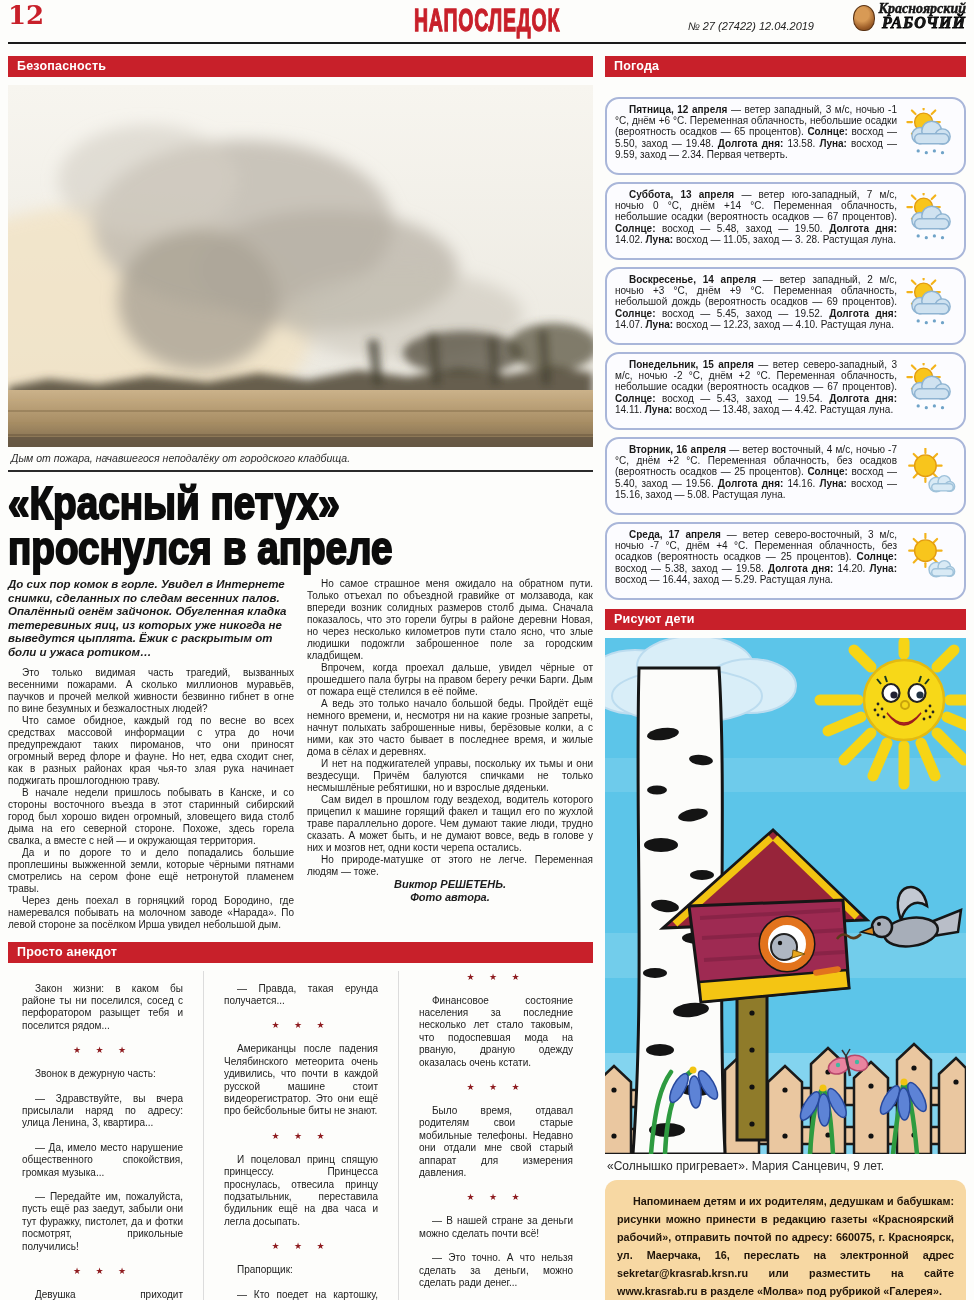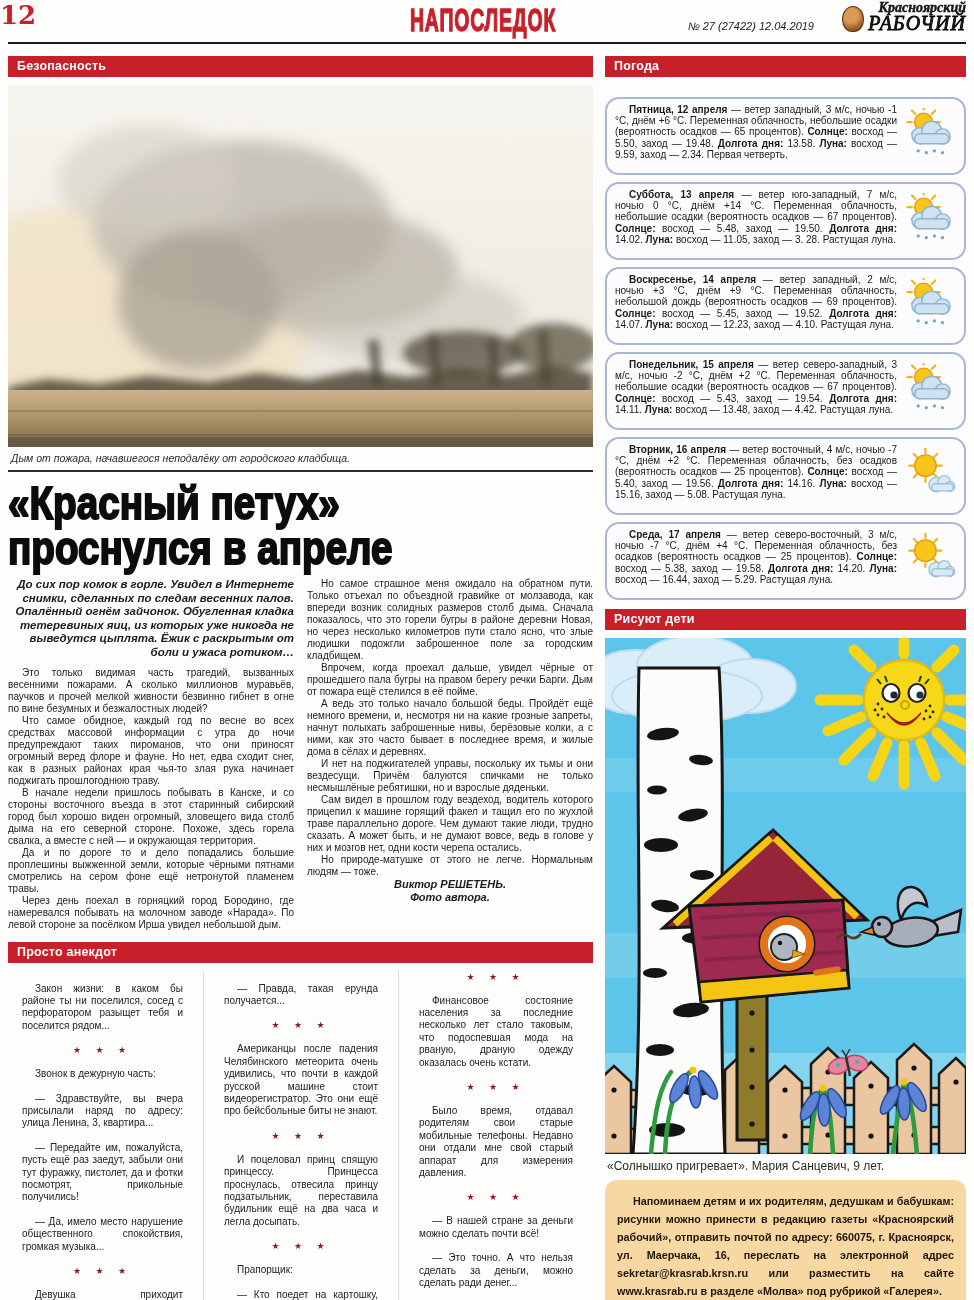--- a/index.html
+++ b/index.html
@@ -4,55 +4,55 @@
 <style>
   :root{
     --accent:#c8202a; --card-border:#a9b6d9; --card-bg:#fcfcff;
     --notice-bg:#f7d8a3; --stars:#8e1b1f;
   }
   *{box-sizing:border-box;margin:0;padding:0}
   html,body{background:#ffffff}
   .page{position:relative;width:974px;height:1300px;background:#fdfdfb;
         font-family:"Liberation Sans",sans-serif;color:#1b1b1b;overflow:hidden;margin:0 auto}
   
-  .hdr{position:absolute;left:0;right:8px;top:0;height:48px}
+  .hdr{position:absolute;left:8px;right:8px;top:0;height:48px}
   .page-num{position:absolute;left:0;top:0;font-family:"DejaVu Serif",serif;
             font-weight:bold;font-size:26px;color:var(--accent)}
   .napos{position:absolute;left:50%;top:6px;transform:translateX(-50%)}
   .napos span{display:inline-block;transform:scale(.78,1.28);transform-origin:center;
               font-weight:bold;font-size:25px;color:var(--accent);letter-spacing:1px;
               -webkit-text-stroke:1px var(--accent)}
   .issue{position:absolute;right:152px;top:20px;font-style:italic;font-size:11px;color:#222}
   .masthead{position:absolute;right:0;top:1px;display:flex;align-items:center;gap:4px}
   .emblem{width:22px;height:26px;border-radius:50% 50% 46% 46%;
           background:radial-gradient(circle at 40% 35%,#d89a55 0 35%,#9c5d28 70%,#6d3c16);
           border:1px solid #5a3212;margin-top:4px}
   .mast-text{text-align:right;font-family:"Liberation Serif",serif;font-style:italic;line-height:.95}
   .mast-l1{font-size:14px;font-weight:bold;-webkit-text-stroke:.4px #000}
-  .mast-l2{font-size:20px;font-weight:normal;letter-spacing:1px;-webkit-text-stroke:.8px #000}
+  .mast-l2{font-size:16px;font-weight:bold;letter-spacing:1px;-webkit-text-stroke:.8px #000}
   .hrule{position:absolute;left:8px;right:8px;top:42px;border-top:2px solid #1a1a1a}
   
   .col-left{position:absolute;left:8px;top:56px;width:585px}
   .col-right{position:absolute;left:605px;top:56px;width:361px}
   .bar{background:var(--accent);color:#fff;font-weight:bold;font-size:12.5px;
        padding:3px 9px 4px;letter-spacing:.2px}
   
   .photo{margin-top:8px;width:585px;height:362px;display:block}
   .caption{font-style:italic;font-size:10.5px;color:#2b2b2b;padding:5px 3px 6px;
            border-bottom:2px solid #2b2b2b}
   
   .headline{margin:9px 0 7px;color:#0c0c0c}
   .headline div{display:inline-block;transform:scaleX(.84);transform-origin:0 50%;
                 font-weight:bold;font-size:46px;line-height:45px;letter-spacing:0;
                 -webkit-text-stroke:2px #0c0c0c;white-space:nowrap}
   .article{display:flex;gap:13px}
   .acol{width:286px;font-size:10px;line-height:12px;text-align:justify;color:#1c1c1c}
   .acol p{text-indent:14px;margin:0}
   .lead{font-weight:bold;font-style:italic;font-size:11.5px;line-height:13.6px;
-        text-align:right;margin-bottom:7px !important;text-indent:0 !important}
+        text-align:left;margin-bottom:7px !important;text-indent:0 !important}
   .byline{text-align:center;font-weight:bold;font-style:italic;font-size:11px;
           line-height:13px;margin-top:7px;text-indent:0 !important}
   
   .jokes-bar{margin-top:11px}
   .jokes-cols{display:flex;margin-top:8px}
   .jcol{width:195px;padding:0 8px;font-size:10px;line-height:12.4px;text-align:justify;color:#222}
   .jcol:first-child{padding-left:2px}
   .jcol + .jcol{border-left:1px solid #dcdcdc}
   .jcol p{text-indent:13px;margin:12px}
   .stars{text-align:center;color:var(--stars);font-size:9px;letter-spacing:6px;
@@ -158,36 +158,36 @@
             <p>Через день поехал в горняцкий город Бородино, где намеревался побывать на молочном заводе «Нарада». По левой стороне за посёлком Ирша увидел небольшой дым.</p>
           </div>
       </div>
       <div class="acol">
         <div>
             <p>Но самое страшное меня ожидало на обратном пути. Только отъехал по объездной гравийке от молзавода, как впереди возник солидных размеров столб дыма. Сначала показалось, что это горели бугры в районе деревни Новая, но через несколько километров пути стало ясно, что злые людишки подожгли заброшенное поле за городским кладбищем.</p>
             <p>Впрочем, когда проехал дальше, увидел чёрные от прошедшего пала бугры на правом берегу речки Барги. Дым от пожара ещё стелился в её пойме.</p>
             <p>А ведь это только начало большой беды. Пройдёт ещё немного времени, и, несмотря ни на какие грозные запреты, начнут полыхать заброшенные нивы, берёзовые колки, а с ними, как это часто бывает в последнее время, и жилые дома в сёлах и деревнях.</p>
             <p>И нет на поджигателей управы, поскольку их тьмы и они вездесущи. Причём балуются спичками не только несмышлёные ребятишки, но и взрослые дяденьки.</p>
             <p>Сам видел в прошлом году вездеход, водитель которого прицепил к машине горящий факел и тащил его по жухлой траве параллельно дороге. Чем думают такие люди, трудно сказать. А может быть, и не думают вовсе, ведь в голове у них и мозгов нет, одни кости черепа остались.</p>
-            <p>Но природе-матушке от этого не легче. Нормальным людям — тоже.</p>
+            <p>Но природе-матушке от этого не легче. Переменная людям — тоже.</p>
           </div>
         <p class="byline">Виктор РЕШЕТЕНЬ.</p>
         <p class="byline" style="margin-top:0">Фото автора.</p>
       </div>
     </div>
 
     <div class="bar jokes-bar">Просто анекдот</div>
     <div class="jokes-cols">
       <div class="jcol">
           <p>Закон жизни: в каком бы районе ты ни поселился, сосед с перфоратором разыщет тебя и поселится рядом...</p>
           <div class="stars">★ ★ ★</div>
           <p>Звонок в дежурную часть:</p>
           <p>— Здравствуйте, вы вчера присылали наряд по адресу: улица Ленина, 3, квартира...</p>
+          <p>— Да, имело место нарушение общественного спокойствия, громкая музыка...</p>
           <p>— Передайте им, пожалуйста, пусть ещё раз заедут, забыли они тут фуражку, пистолет, да и фотки посмотрят, прикольные получились!</p>
-          <p>— Да, имело место нарушение общественного спокойствия, громкая музыка...</p>
           <div class="stars">★ ★ ★</div>
           <p>Девушка приходит устраиваться на работу секретаршей:</p>
           <p>— Я печатаю тысячу двести ударов в минуту...</p>
           <p>Все охнули, а она добавила в сторону:</p>
         </div>
       <div class="jcol">
           <p>— Правда, такая ерунда получается...</p>
           <div class="stars">★ ★ ★</div>
           <p>Американцы после падения Челябинского метеорита очень удивились, что почти в каждой русской машине стоит видеорегистратор. Это они ещё про бейсбольные биты не знают.</p>
           <div class="stars">★ ★ ★</div>

